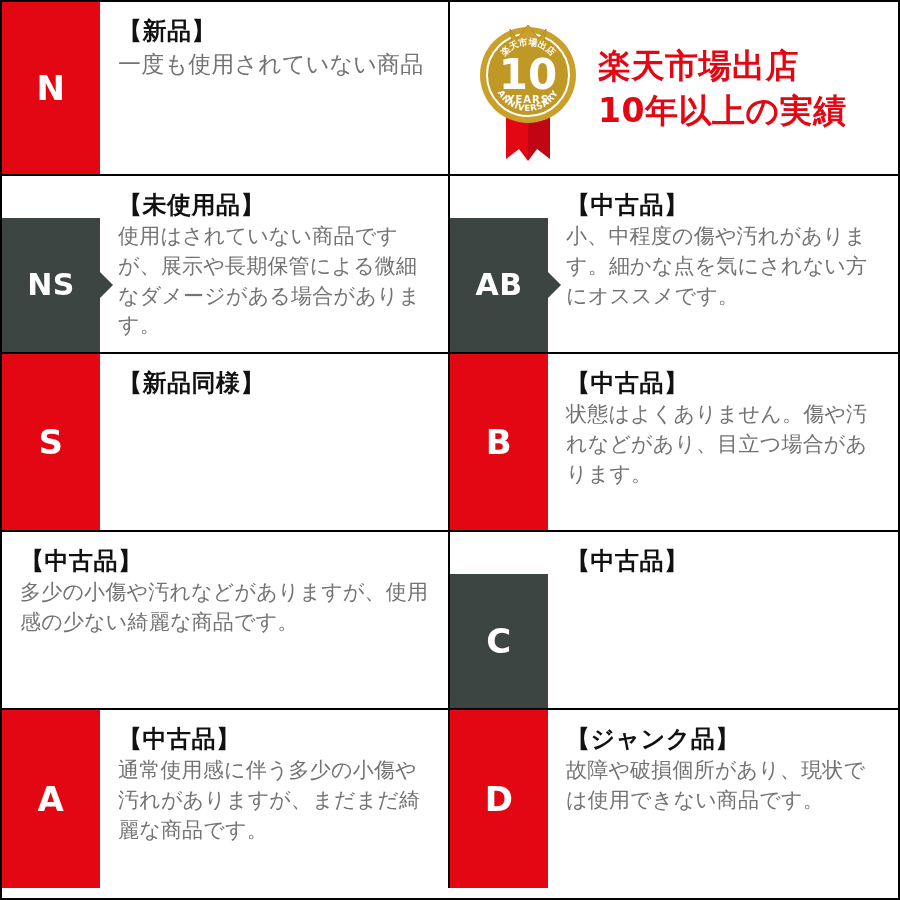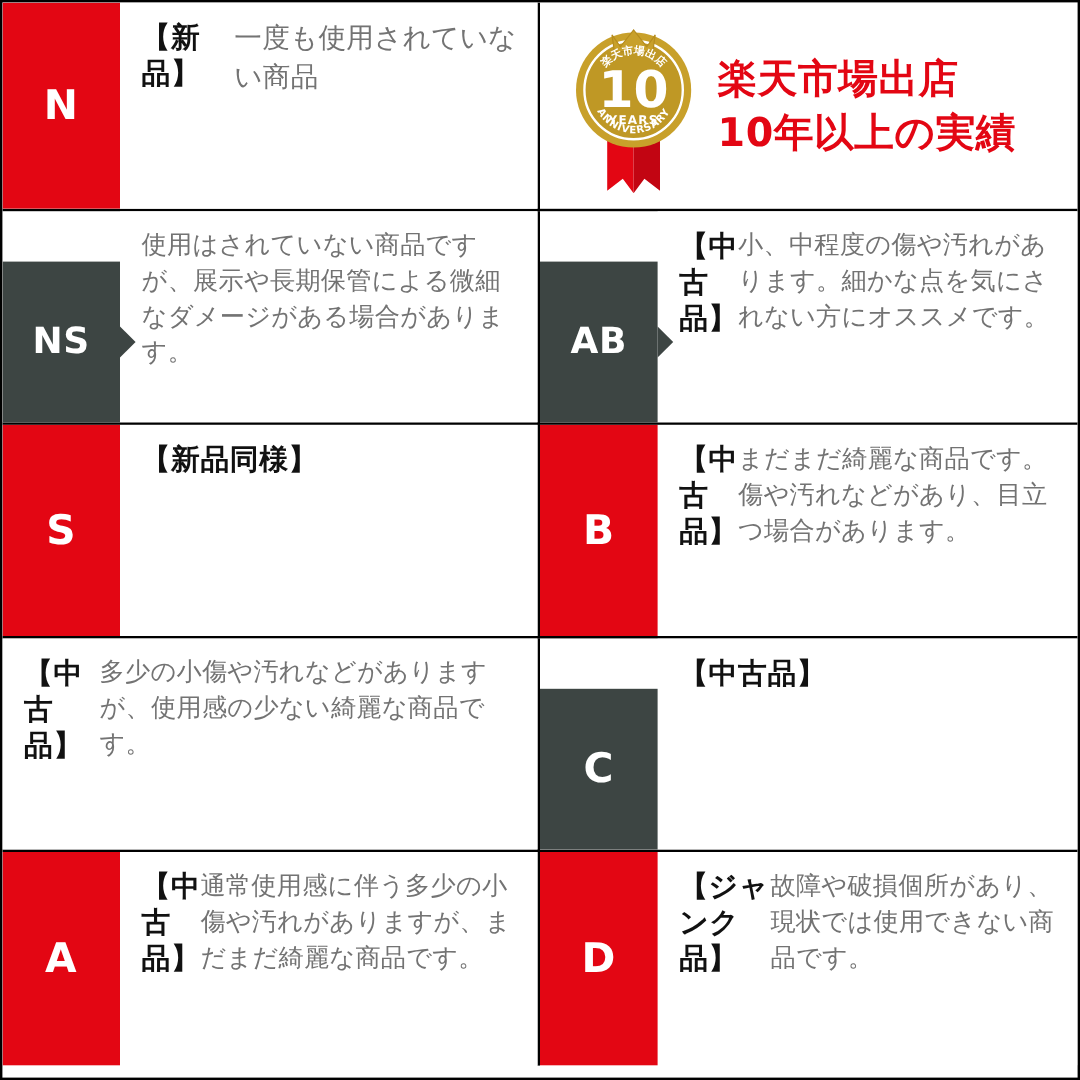--- a/index.html
+++ b/index.html
@@ -69,21 +69,21 @@
     z-index: 3;
   }
   .badge-gray .arrow { border-left: 13px solid #3d4543; }
 
   .desc {
     flex: 1 1 auto;
     padding: 14px 12px 10px 18px;
     box-sizing: border-box;
     background: #ffffff;
     display: flex;
-    flex-direction: row;
+    flex-direction: column;
     justify-content: flex-start;
   }
   .desc-title {
     font-size: 24px;
     font-weight: bold;
     color: #111111;
     line-height: 1.25;
     margin-bottom: 2px;
     letter-spacing: 0.5px;
   }
@@ -179,20 +179,21 @@
         </div>
       </div>
     </div>
 
     <div class="cell col1">
       <div class="badge badge-gray">
         <span class="badge-label small">NS</span>
         <span class="arrow"></span>
       </div>
       <div class="desc">
+        <div class="desc-title">【未使用品】</div>
         <div class="desc-body">使用はされていない商品ですが、展示や長期保管による微細なダメージがある場合があります。</div>
       </div>
     </div>
 
     <div class="cell col2">
       <div class="badge badge-gray">
         <span class="badge-label small">AB</span>
         <span class="arrow"></span>
       </div>
       <div class="desc">
@@ -209,21 +210,21 @@
         <div class="desc-title">【新品同様】</div>
       </div>
     </div>
 
     <div class="cell col2">
       <div class="badge badge-red">
         <span class="badge-label">B</span>
       </div>
       <div class="desc">
         <div class="desc-title">【中古品】</div>
-        <div class="desc-body">まだまだ綺麗な商品です。傷や汚れなどがあり、目立つ場合があります。</div>
+        <div class="desc-body">状態はよくありません。傷や汚れなどがあり、目立つ場合があります。</div>
       </div>
     </div>
 
     <div class="cell col1">
       <div class="desc">
         <div class="desc-title">【中古品】</div>
         <div class="desc-body">多少の小傷や汚れなどがありますが、使用感の少ない綺麗な商品です。</div>
       </div>
     </div>
 

